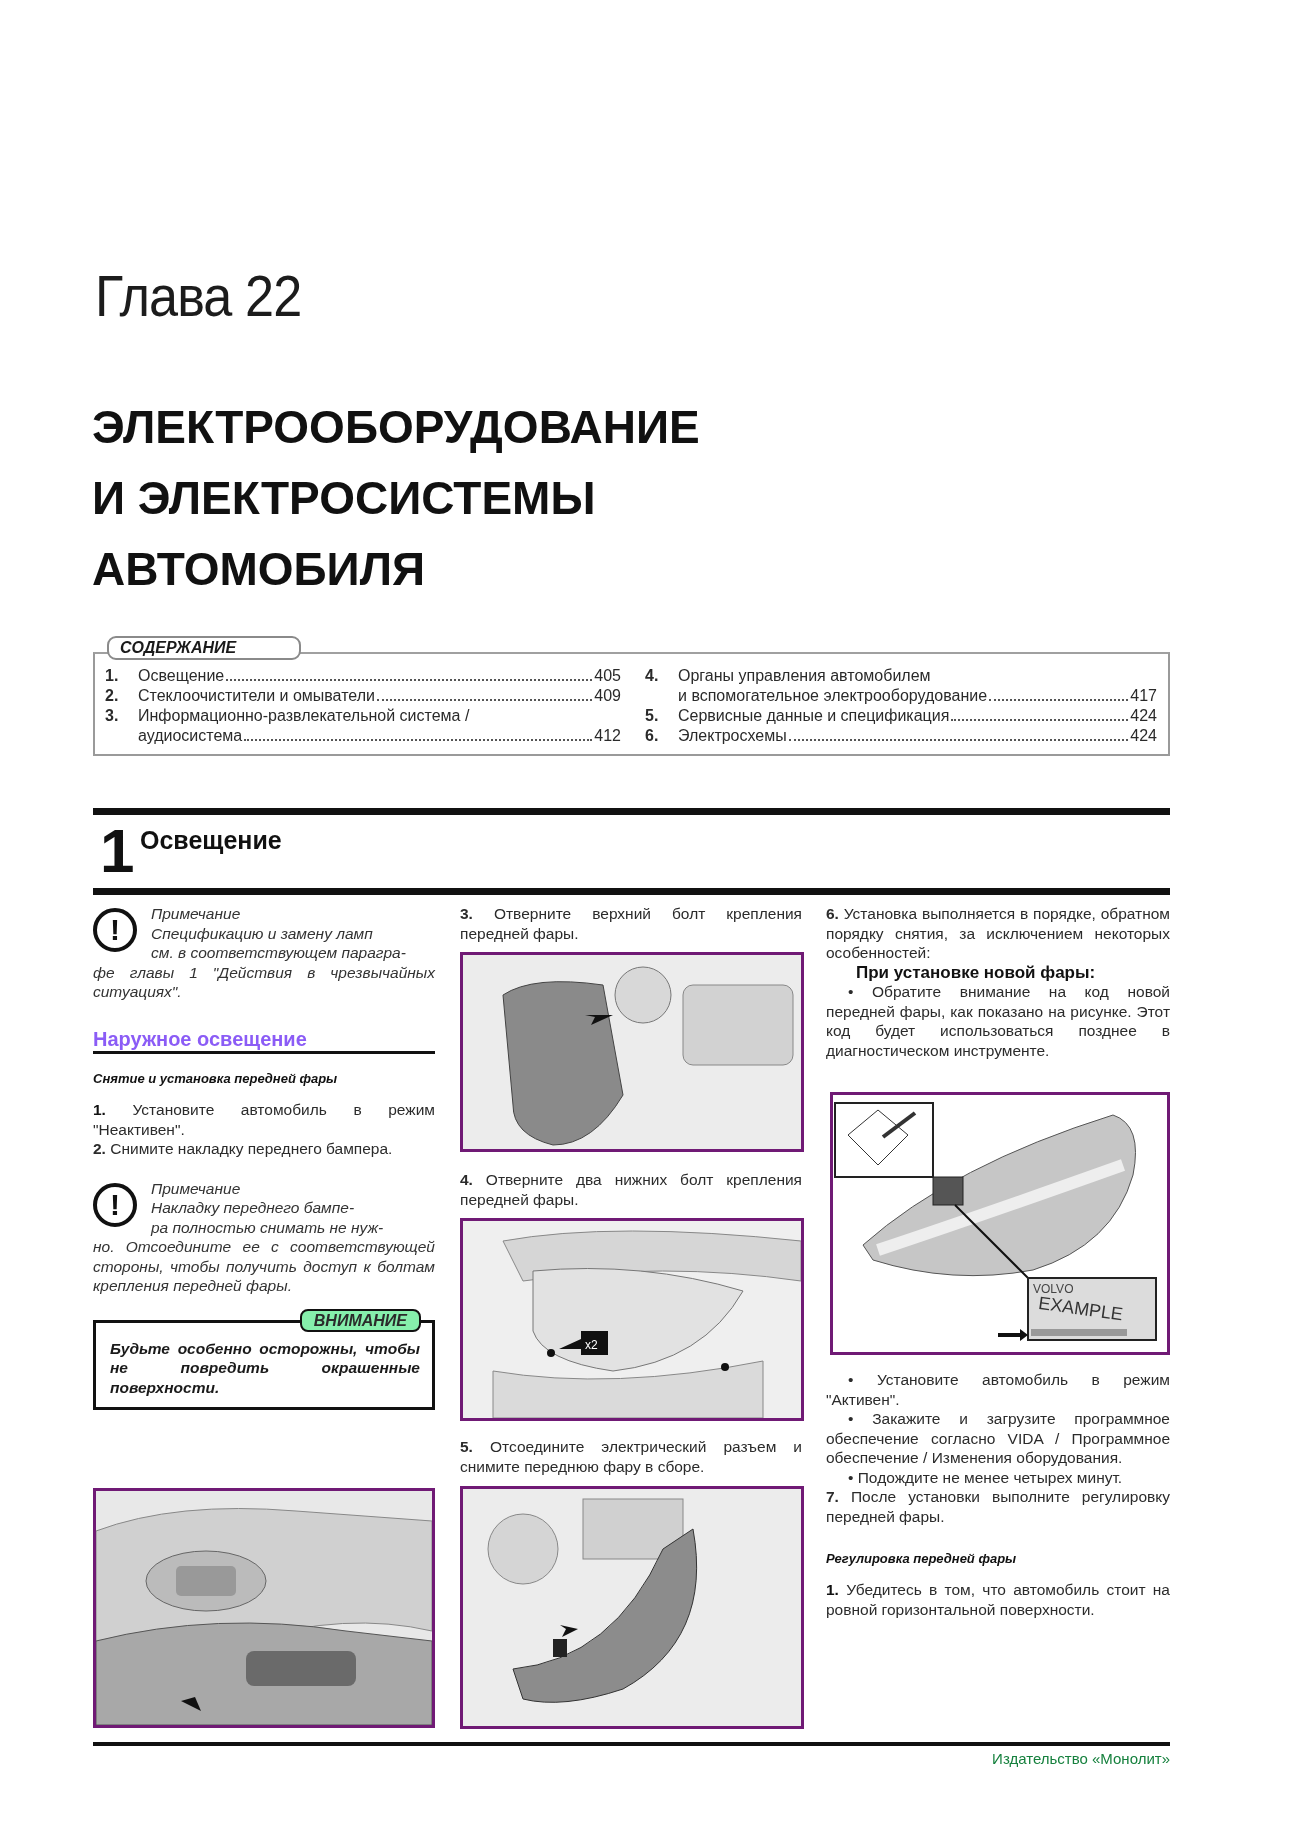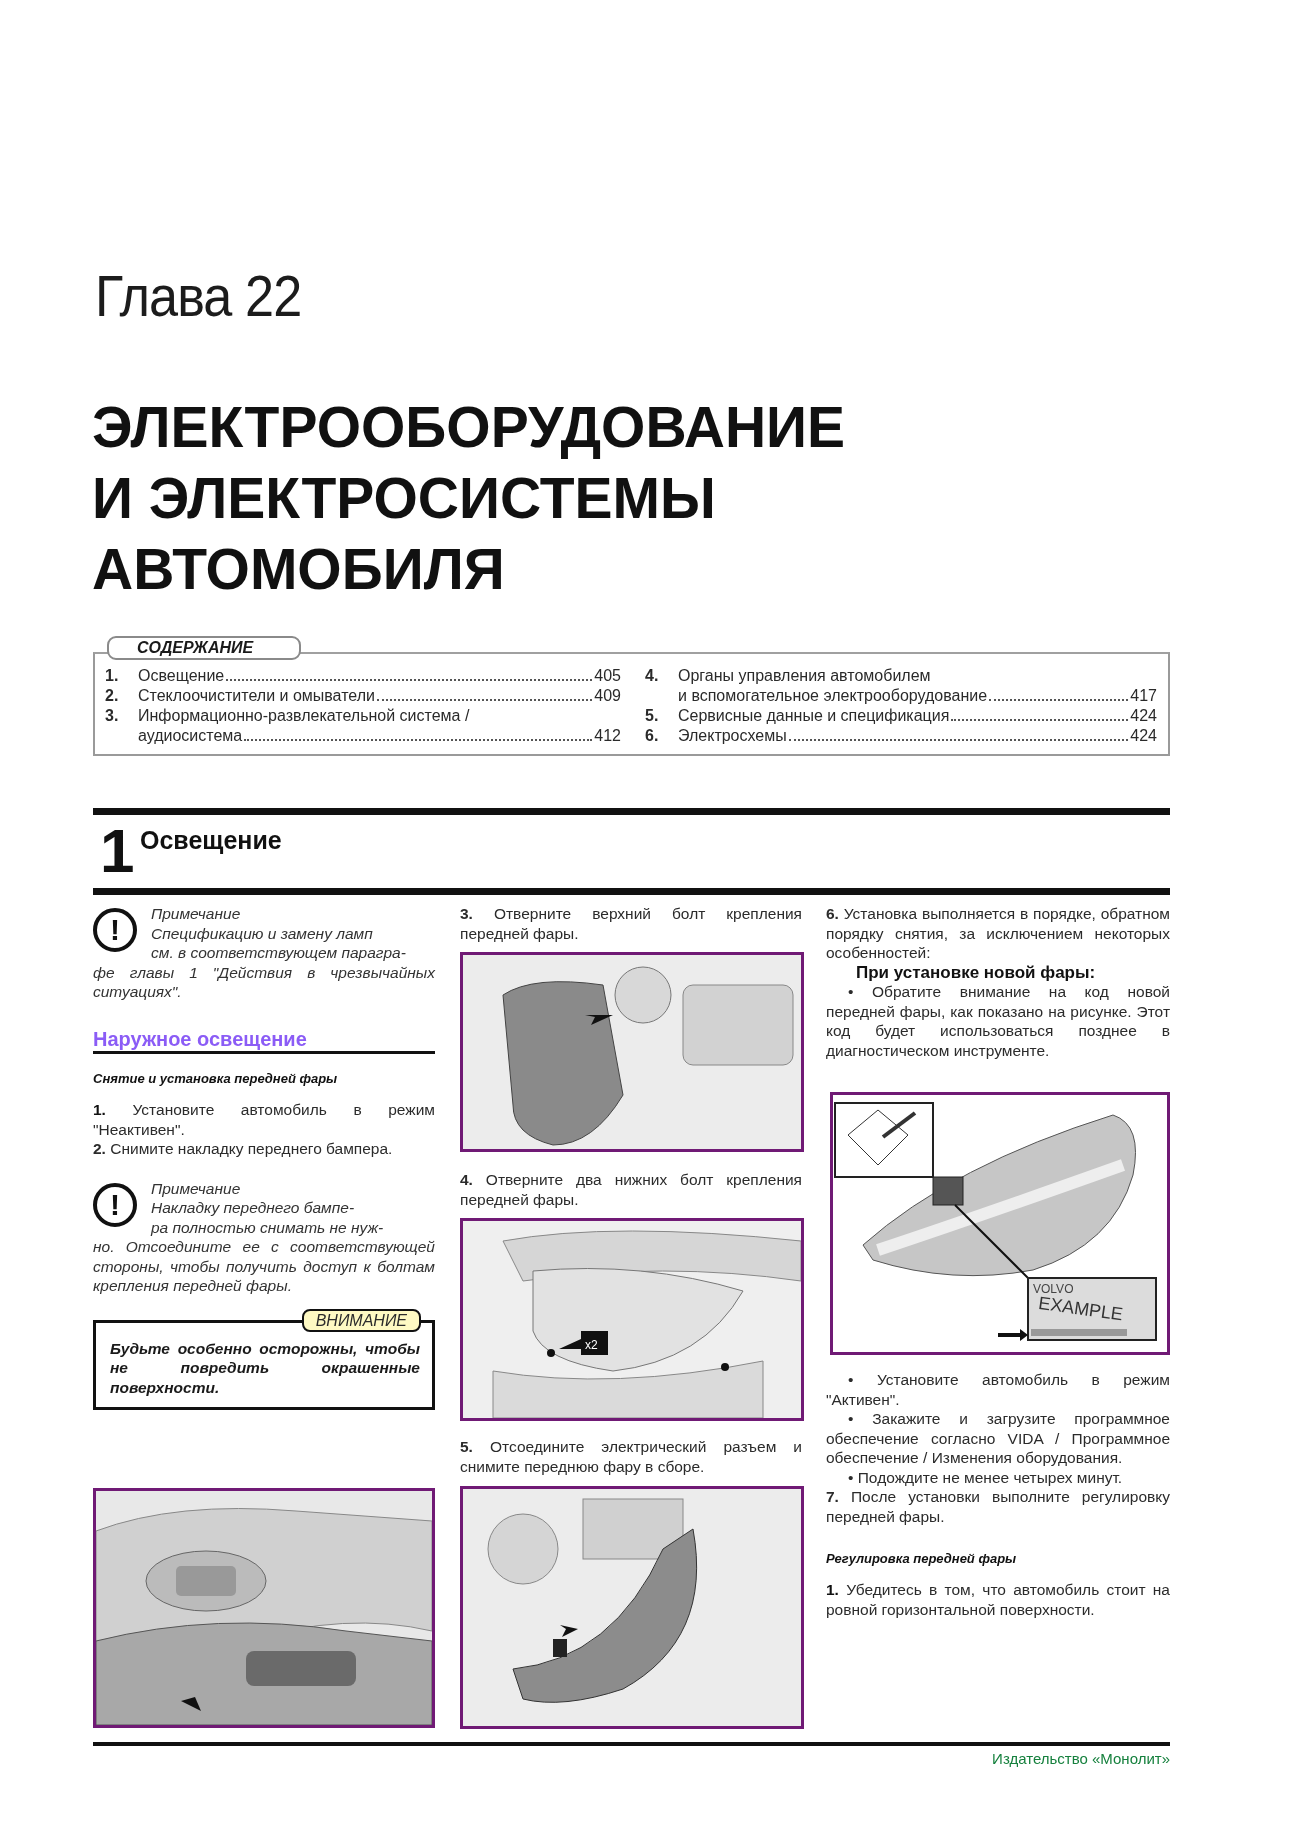--- a/index.html
+++ b/index.html
@@ -1,25 +1,25 @@
 <!DOCTYPE html>
 <html><head>
 <meta charset="utf-8">
 <style>
   * { box-sizing: border-box; margin: 0; padding: 0; }
   html, body { width: 1300px; height: 1839px; background: #ffffff; overflow: hidden; }
   body { position: relative; font-family: "Liberation Sans", sans-serif; color: #1a1a1a; }
 
   .chapter-label { position: absolute; left: 95px; top: 262px; font-size: 58px; font-weight: 400; letter-spacing: -1px; color: #1c1c1c; font-family: "Liberation Sans", sans-serif; transform: scaleX(0.9); transform-origin: left; }
-  .chapter-title { position: absolute; left: 92px; top: 392px; font-size: 57px; font-weight: 700; line-height: 71px; color: #111; letter-spacing: 0px; font-family: "Liberation Sans", sans-serif; }
+  .chapter-title { position: absolute; left: 92px; top: 392px; font-size: 46px; font-weight: 700; line-height: 71px; color: #111; letter-spacing: 0px; font-family: "Liberation Sans", sans-serif; }
   .chapter-title div { white-space: nowrap; }
 
   
   .toc { position: absolute; left: 93px; top: 652px; width: 1077px; height: 104px; border: 2px solid #9a9a9a; border-top: 2px solid #a0a0a0; }
-  .toc-tab { position: absolute; left: 107px; top: 636px; width: 194px; height: 24px; border: 2px solid #8a8a8a; border-radius: 9px; background: #fff; font-size: 16px; font-weight: 700; font-style: italic; padding-left: 28px; line-height: 20px; color: #1a1a1a; }
+  .toc-tab { position: absolute; left: 107px; top: 636px; width: 194px; height: 24px; border: 2px solid #8a8a8a; border-radius: 9px; background: #fff; font-size: 16px; font-weight: 700; font-style: italic; padding-left: 11px; line-height: 20px; color: #1a1a1a; }
   .toc-col { position: absolute; top: 666px; font-size: 16px; line-height: 20px; color: #2a2a2a; }
   .toc-col.left { left: 105px; width: 516px; }
   .toc-col.right { left: 645px; width: 512px; }
   .toc-row { display: flex; align-items: baseline; }
   .toc-num { width: 33px; font-weight: 700; flex-shrink: 0; }
   .toc-text { white-space: nowrap; }
   .toc-dots { flex: 1; border-bottom: 2px dotted #555; margin: 0 2px 4px 2px; }
   .toc-page { white-space: nowrap; }
 
   
@@ -37,21 +37,21 @@
   .note-label { display: block; padding-left: 58px; }
   .note-body .indent { display: block; padding-left: 58px; }
 
   .h-sub { font-size: 20px; font-weight: 700; color: #8b5cf6; border-bottom: 3px solid #111; padding-bottom: 2px; margin-top: 28px; text-align: left; }
   .h-italic { font-size: 13px; font-weight: 700; font-style: italic; color: #111; line-height: 22px; margin-top: 14px; text-align: left; }
   .step { margin-top: 10px; }
   .step b { color: #111; }
 
   .warn-wrap { position: relative; margin-top: 24px; }
   .warn-box { border: 3px solid #111; padding: 16px 12px 10px 14px; font-weight: 700; font-style: italic; font-size: 15.5px; line-height: 19.5px; color: #1a1a1a; }
-  .warn-tab { position: absolute; right: 14px; top: -11px; background: #fef9c3; border: 2px solid #111; border-radius: 8px; padding: 0 12px; font-size: 16px; font-weight: 400; font-style: italic; line-height: 19px; }
+  .warn-tab { position: absolute; right: 14px; top: -11px; background: #86efac; border: 2px solid #111; border-radius: 8px; padding: 0 12px; font-size: 16px; font-weight: 700; font-style: italic; line-height: 19px; }
 
   .figure { position: absolute; border: 3px solid #701a75; background: #f2f2f2; overflow: hidden; }
 
   .bold-h { font-weight: 700; color: #111; font-size: 17px; text-align: left; }
   .bullet { text-indent: 22px; }
 
   .footer-rule { position: absolute; left: 93px; top: 1742px; width: 1077px; height: 4px; background: #111; }
   .footer-text { position: absolute; right: 130px; top: 1750px; font-size: 15px; color: #15803d; }
 </style>
 </head>

